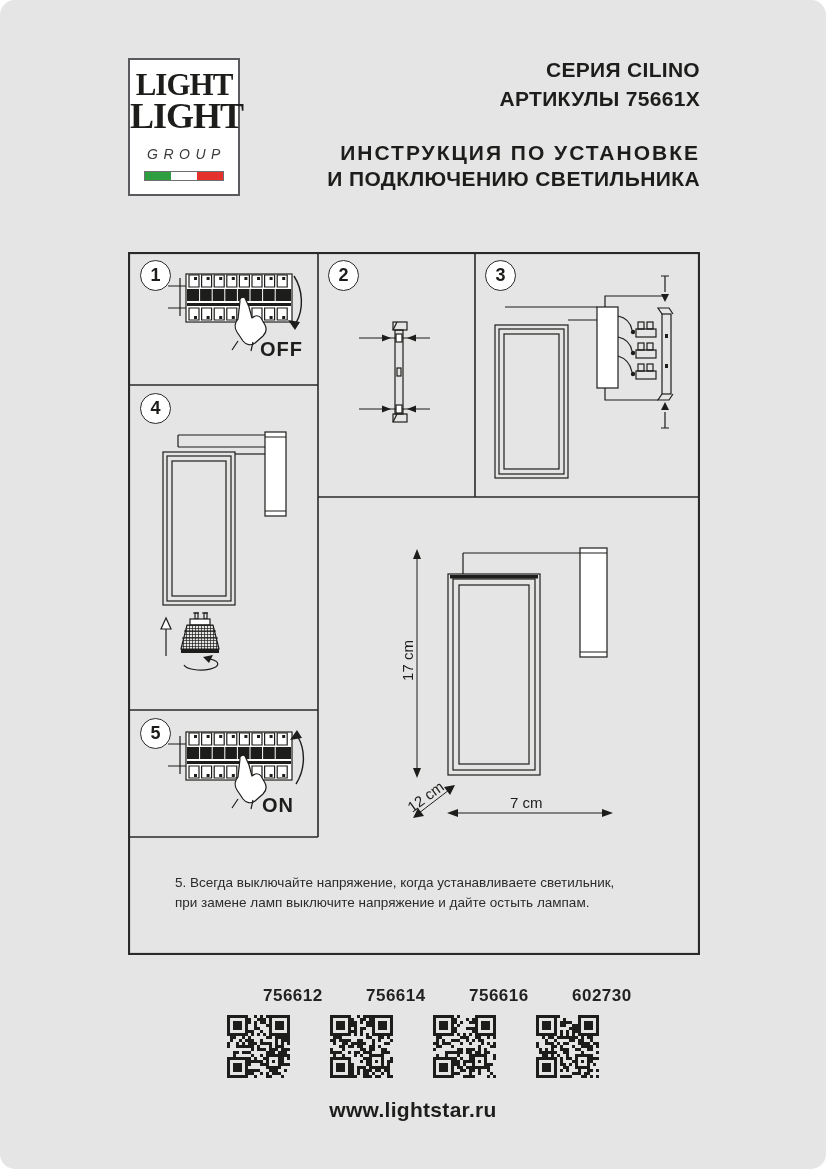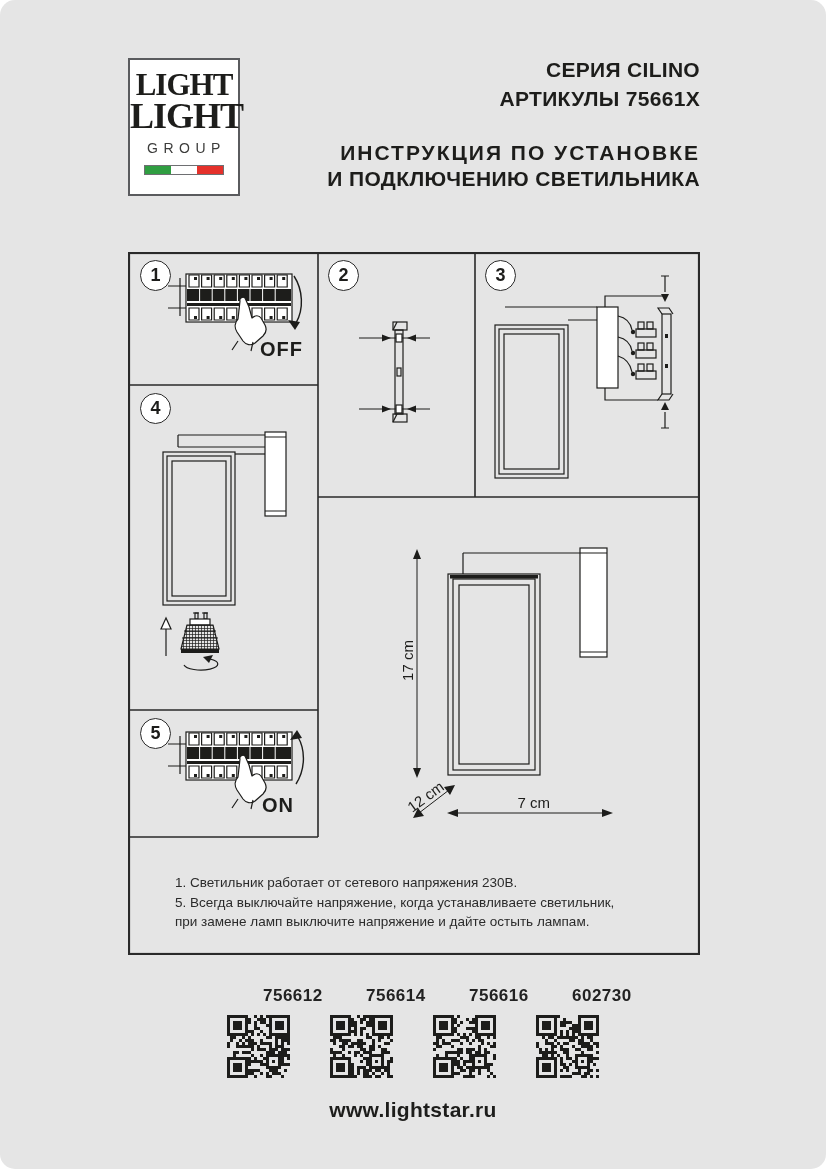--- a/index.html
+++ b/index.html
@@ -5,39 +5,39 @@
   html,body{margin:0;padding:0;background:#fff;}
   .page{position:relative;width:826px;height:1169px;background:#e5e5e5;overflow:hidden;
         font-family:"Liberation Sans",sans-serif;color:#1d1d1b;border-radius:15px;}
   
   .logo-box{position:absolute;left:128px;top:58px;width:112px;height:138px;
             border:2px solid #5a5b5e;box-sizing:border-box;text-align:center;background:#fff;}
   .logo-light{font-family:"Liberation Serif",serif;font-weight:bold;font-size:31px;
               line-height:30px;letter-spacing:-1px;margin-top:10px;color:#1d1d1b;}
   .logo-star{font-family:"Liberation Serif",serif;font-weight:bold;font-size:36px;
              line-height:32px;letter-spacing:-1px;color:#1d1d1b;}
-  .logo-group{font-size:14px;letter-spacing:5.5px;padding-left:5px;margin-top:8px;color:#3c3c3b;}
+  .logo-group{font-size:14px;letter-spacing:5.5px;padding-left:5px;margin-top:14px;color:#3c3c3b;font-style:italic;}
   .logo-flag{width:78px;height:8px;margin:9px auto 0;border:1px solid #6e6f72;display:flex;box-sizing:content-box;}
   .logo-flag div{flex:1;}
   
   .titles{position:absolute;right:126px;top:55px;text-align:right;font-weight:bold;}
   .title-line{font-size:21px;line-height:29px;letter-spacing:0.3px;}
   .title-instr1{margin-top:27px;font-size:21px;line-height:26px;letter-spacing:2px;}
   .title-instr2{font-size:21px;line-height:26px;letter-spacing:0.4px;}
   
   .diagram{position:absolute;left:128px;top:252px;width:572px;height:703px;}
   .diagram svg.art{position:absolute;left:0;top:0;}
   .step{position:absolute;width:31px;height:31px;border:1.6px solid #2a2a2a;border-radius:50%;
         display:flex;align-items:center;justify-content:center;font-size:18px;font-weight:bold;
         background:#fff;box-sizing:border-box;}
   .switch-label{position:absolute;font-weight:bold;font-size:20px;letter-spacing:1px;}
   .dim{position:absolute;font-size:15px;white-space:nowrap;}
   .dim-17{left:256px;top:400px;width:46px;text-align:center;transform:rotate(-90deg);}
   .dim-12{left:277px;top:536px;transform:rotate(-36deg);}
-  .dim-7{left:382px;top:542px;width:40px;text-align:right;}
+  .dim-7{left:382px;top:542px;width:40px;text-align:left;}
   .notes{position:absolute;left:47px;top:621px;font-size:13.5px;line-height:19.5px;color:#2b2b2b;}
   
   .qr-row{position:absolute;left:0;top:986px;width:826px;display:flex;justify-content:center;gap:40px;}
   .qr-item{width:63px;text-align:center;}
   .qr-label{font-size:17px;font-weight:bold;letter-spacing:0.5px;margin-bottom:9px;color:#222;margin-left:36px;}
   .qr-item svg{width:63px;height:63px;display:block;}
   
   .footer{position:absolute;left:0;top:1098px;width:826px;text-align:center;
           font-size:21px;font-weight:bold;letter-spacing:0.3px;}
 </style>
@@ -219,21 +219,20 @@
       </div>
 
     <div class="switch-label" style="left:132px;top:86px;">OFF</div>
     <div class="switch-label" style="left:134px;top:542px;">ON</div>
 
     <div class="dim dim-17">17 cm</div>
     <div class="dim dim-12">12 cm</div>
     <div class="dim dim-7">7 cm</div>
 
     <div class="notes">
-      <div>1. Светильник работает от сетевого напряжения 230В.</div>
       <div>5. Всегда выключайте напряжение, когда устанавливаете светильник,</div>
       <div>при замене ламп выключите напряжение и дайте остыть лампам.</div>
     </div>
   </div>
 
   <div class="qr-row">
     <div class="qr-item">
       <div class="qr-label">756612</div>
       <svg class="qr-code" viewBox="0 0 63 63">
           <path d="M0,0h3v3h-3zM3,0h3v3h-3zM6,0h3v3h-3zM9,0h3v3h-3zM12,0h3v3h-3zM15,0h3v3h-3zM18,0h3v3h-3zM27,0h3v3h-3zM33,0h3v3h-3zM39,0h3v3h-3zM42,0h3v3h-3zM45,0h3v3h-3zM48,0h3v3h-3zM51,0h3v3h-3zM54,0h3v3h-3zM57,0h3v3h-3zM60,0h3v3h-3zM0,3h3v3h-3zM18,3h3v3h-3zM21,3h3v3h-3zM30,3h3v3h-3zM33,3h3v3h-3zM36,3h3v3h-3zM42,3h3v3h-3zM60,3h3v3h-3zM0,6h3v3h-3zM6,6h3v3h-3zM9,6h3v3h-3zM12,6h3v3h-3zM18,6h3v3h-3zM21,6h3v3h-3zM27,6h3v3h-3zM33,6h3v3h-3zM36,6h3v3h-3zM42,6h3v3h-3zM48,6h3v3h-3zM51,6h3v3h-3zM54,6h3v3h-3zM60,6h3v3h-3zM0,9h3v3h-3zM6,9h3v3h-3zM9,9h3v3h-3zM12,9h3v3h-3zM18,9h3v3h-3zM27,9h3v3h-3zM39,9h3v3h-3zM42,9h3v3h-3zM48,9h3v3h-3zM51,9h3v3h-3zM54,9h3v3h-3zM60,9h3v3h-3zM0,12h3v3h-3zM6,12h3v3h-3zM9,12h3v3h-3zM12,12h3v3h-3zM18,12h3v3h-3zM27,12h3v3h-3zM30,12h3v3h-3zM42,12h3v3h-3zM48,12h3v3h-3zM51,12h3v3h-3zM54,12h3v3h-3zM60,12h3v3h-3zM0,15h3v3h-3zM18,15h3v3h-3zM21,15h3v3h-3zM24,15h3v3h-3zM33,15h3v3h-3zM42,15h3v3h-3zM60,15h3v3h-3zM0,18h3v3h-3zM3,18h3v3h-3zM6,18h3v3h-3zM9,18h3v3h-3zM12,18h3v3h-3zM15,18h3v3h-3zM18,18h3v3h-3zM24,18h3v3h-3zM30,18h3v3h-3zM36,18h3v3h-3zM42,18h3v3h-3zM45,18h3v3h-3zM48,18h3v3h-3zM51,18h3v3h-3zM54,18h3v3h-3zM57,18h3v3h-3zM60,18h3v3h-3zM3,21h3v3h-3zM6,21h3v3h-3zM15,21h3v3h-3zM21,21h3v3h-3zM39,21h3v3h-3zM42,21h3v3h-3zM48,21h3v3h-3zM51,21h3v3h-3zM54,21h3v3h-3zM57,21h3v3h-3zM60,21h3v3h-3zM3,24h3v3h-3zM12,24h3v3h-3zM18,24h3v3h-3zM21,24h3v3h-3zM24,24h3v3h-3zM33,24h3v3h-3zM48,24h3v3h-3zM54,24h3v3h-3zM57,24h3v3h-3zM60,24h3v3h-3zM0,27h3v3h-3zM9,27h3v3h-3zM15,27h3v3h-3zM21,27h3v3h-3zM24,27h3v3h-3zM27,27h3v3h-3zM33,27h3v3h-3zM36,27h3v3h-3zM39,27h3v3h-3zM42,27h3v3h-3zM48,27h3v3h-3zM54,27h3v3h-3zM60,27h3v3h-3zM0,30h3v3h-3zM9,30h3v3h-3zM12,30h3v3h-3zM15,30h3v3h-3zM18,30h3v3h-3zM21,30h3v3h-3zM24,30h3v3h-3zM30,30h3v3h-3zM42,30h3v3h-3zM48,30h3v3h-3zM51,30h3v3h-3zM54,30h3v3h-3zM24,33h3v3h-3zM30,33h3v3h-3zM33,33h3v3h-3zM36,33h3v3h-3zM42,33h3v3h-3zM45,33h3v3h-3zM48,33h3v3h-3zM54,33h3v3h-3zM57,33h3v3h-3zM60,33h3v3h-3zM6,36h3v3h-3zM9,36h3v3h-3zM15,36h3v3h-3zM18,36h3v3h-3zM21,36h3v3h-3zM39,36h3v3h-3zM42,36h3v3h-3zM45,36h3v3h-3zM51,36h3v3h-3zM54,36h3v3h-3zM57,36h3v3h-3zM6,39h3v3h-3zM24,39h3v3h-3zM33,39h3v3h-3zM39,39h3v3h-3zM42,39h3v3h-3zM45,39h3v3h-3zM48,39h3v3h-3zM51,39h3v3h-3zM54,39h3v3h-3zM57,39h3v3h-3zM60,39h3v3h-3zM0,42h3v3h-3zM3,42h3v3h-3zM6,42h3v3h-3zM9,42h3v3h-3zM12,42h3v3h-3zM15,42h3v3h-3zM18,42h3v3h-3zM21,42h3v3h-3zM27,42h3v3h-3zM36,42h3v3h-3zM39,42h3v3h-3zM51,42h3v3h-3zM54,42h3v3h-3zM60,42h3v3h-3zM0,45h3v3h-3zM18,45h3v3h-3zM21,45h3v3h-3zM24,45h3v3h-3zM27,45h3v3h-3zM30,45h3v3h-3zM33,45h3v3h-3zM39,45h3v3h-3zM45,45h3v3h-3zM51,45h3v3h-3zM54,45h3v3h-3zM0,48h3v3h-3zM6,48h3v3h-3zM9,48h3v3h-3zM12,48h3v3h-3zM18,48h3v3h-3zM21,48h3v3h-3zM33,48h3v3h-3zM36,48h3v3h-3zM39,48h3v3h-3zM51,48h3v3h-3zM54,48h3v3h-3zM57,48h3v3h-3zM60,48h3v3h-3zM0,51h3v3h-3zM6,51h3v3h-3zM9,51h3v3h-3zM12,51h3v3h-3zM18,51h3v3h-3zM39,51h3v3h-3zM42,51h3v3h-3zM45,51h3v3h-3zM48,51h3v3h-3zM51,51h3v3h-3zM0,54h3v3h-3zM6,54h3v3h-3zM9,54h3v3h-3zM12,54h3v3h-3zM18,54h3v3h-3zM21,54h3v3h-3zM24,54h3v3h-3zM27,54h3v3h-3zM30,54h3v3h-3zM42,54h3v3h-3zM45,54h3v3h-3zM48,54h3v3h-3zM57,54h3v3h-3zM0,57h3v3h-3zM18,57h3v3h-3zM21,57h3v3h-3zM24,57h3v3h-3zM33,57h3v3h-3zM39,57h3v3h-3zM45,57h3v3h-3zM48,57h3v3h-3zM51,57h3v3h-3zM0,60h3v3h-3zM3,60h3v3h-3zM6,60h3v3h-3zM9,60h3v3h-3zM12,60h3v3h-3zM15,60h3v3h-3zM18,60h3v3h-3zM27,60h3v3h-3zM39,60h3v3h-3zM42,60h3v3h-3zM54,60h3v3h-3z" fill="#1d1d1b"></path>

